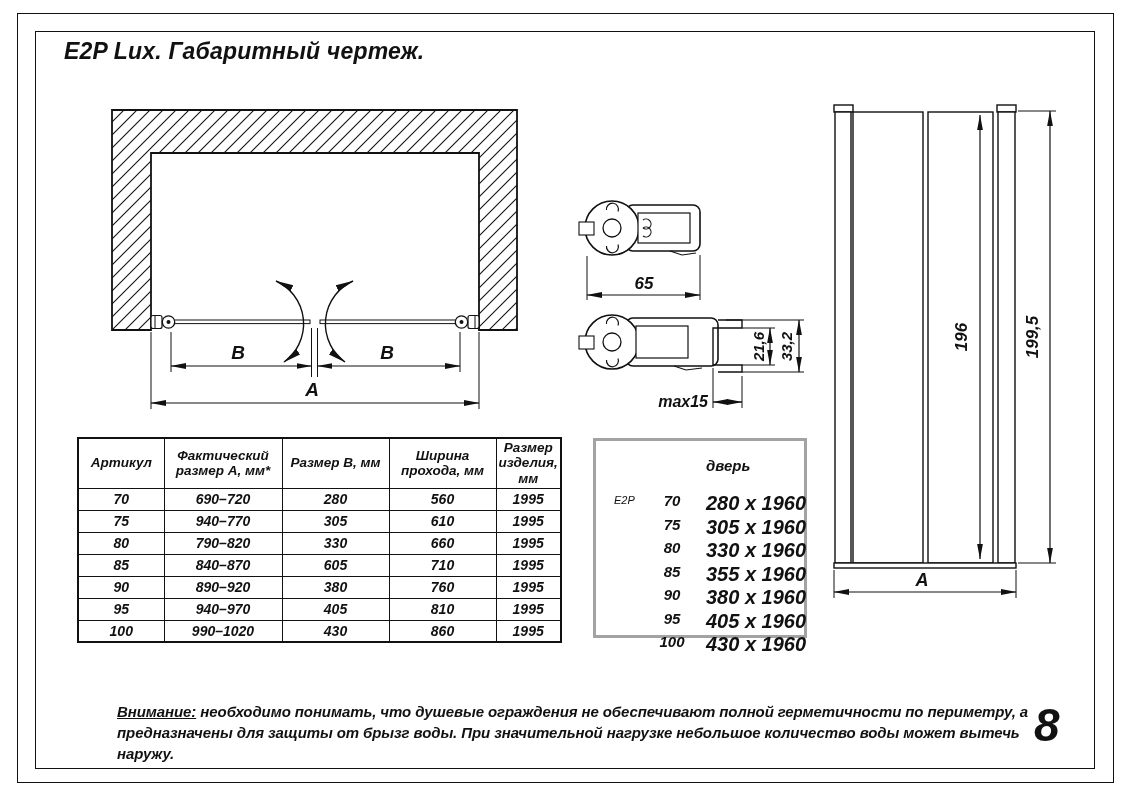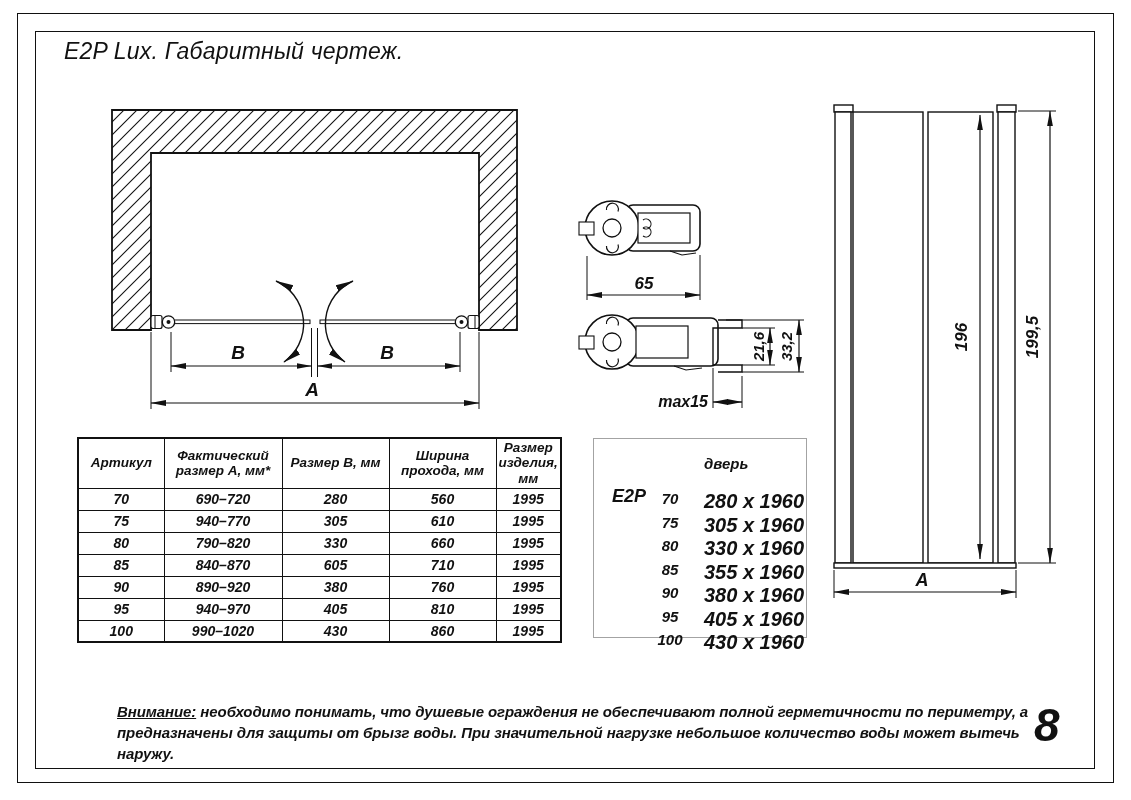--- a/index.html
+++ b/index.html
@@ -3,40 +3,40 @@
 <meta charset="utf-8">
 <style>
   * { margin:0; padding:0; box-sizing:border-box; }
   html,body { width:1131px; height:800px; background:#fff; overflow:hidden;
     font-family:"Liberation Sans", sans-serif; color:#111; }
   .abs { position:absolute; }
 
   .frame-outer { left:17px; top:13px; width:1097px; height:770px; border:1.5px solid #111; }
   .frame-inner { left:35px; top:31px; width:1060px; height:738px; border:1.7px solid #111; }
 
-  .page-title { left:64px; top:38px; font-size:23px; font-weight:normal; font-style:italic;
+  .page-title { left:64px; top:38px; font-size:23px; font-weight:bold; font-style:italic;
     letter-spacing:0.2px; white-space:nowrap; }
 
   svg text { font-family:"Liberation Sans", sans-serif; font-style:italic; font-weight:600; fill:#111; }
 
   
   .spec-table { left:77px; top:437px; border-collapse:collapse; table-layout:fixed; }
   .spec-table th, .spec-table td { border:1.5px solid #111; font-style:italic; text-align:center;
     vertical-align:middle; padding:0 2px; }
   .spec-table { border:2px solid #111; }
   .spec-table th { height:50px; font-size:13.5px; font-weight:bold; line-height:1.15; }
   .spec-table td { height:22px; font-size:14px; font-weight:bold; }
   .c0 { width:86px; } .c1 { width:118px; } .c2 { width:107px; } .c3 { width:107px; } .c4 { width:54px; }
 
   
-  .door-table { left:593px; top:438px; width:214px; height:200px; border:1px solid #a3a3a3; }
+  .door-table { left:593px; top:438px; width:214px; height:200px; border:3px solid #a3a3a3; }
   .door-table .dt-head { position:absolute; left:110px; top:16px; font-size:15px;
     font-style:italic; font-weight:bold; }
-  .door-table .dt-series { position:absolute; left:18px; top:47px; font-size:18px;
-    font-style:italic; font-weight:bold; }
+  .door-table .dt-series { position:absolute; left:18px; top:53px; font-size:11px;
+    font-style:italic; font-weight:normal; }
   .door-table .dt-rows { position:absolute; left:0; top:51px; width:100%; }
   .door-table .dt-row { position:relative; height:23.5px; }
   .door-table .dt-num { position:absolute; left:56px; width:40px; text-align:center;
     font-size:15px; font-style:italic; font-weight:bold; }
   .door-table .dt-size { position:absolute; left:110px; font-size:20px;
     font-style:italic; font-weight:bold; white-space:nowrap; }
 
   .warning { left:75px; top:701px; width:948px; font-size:15px; font-style:italic;
     font-weight:600; line-height:21px; letter-spacing:-0.1px;margin-left:42px; }
   .warning .wlabel { text-decoration:underline; }

